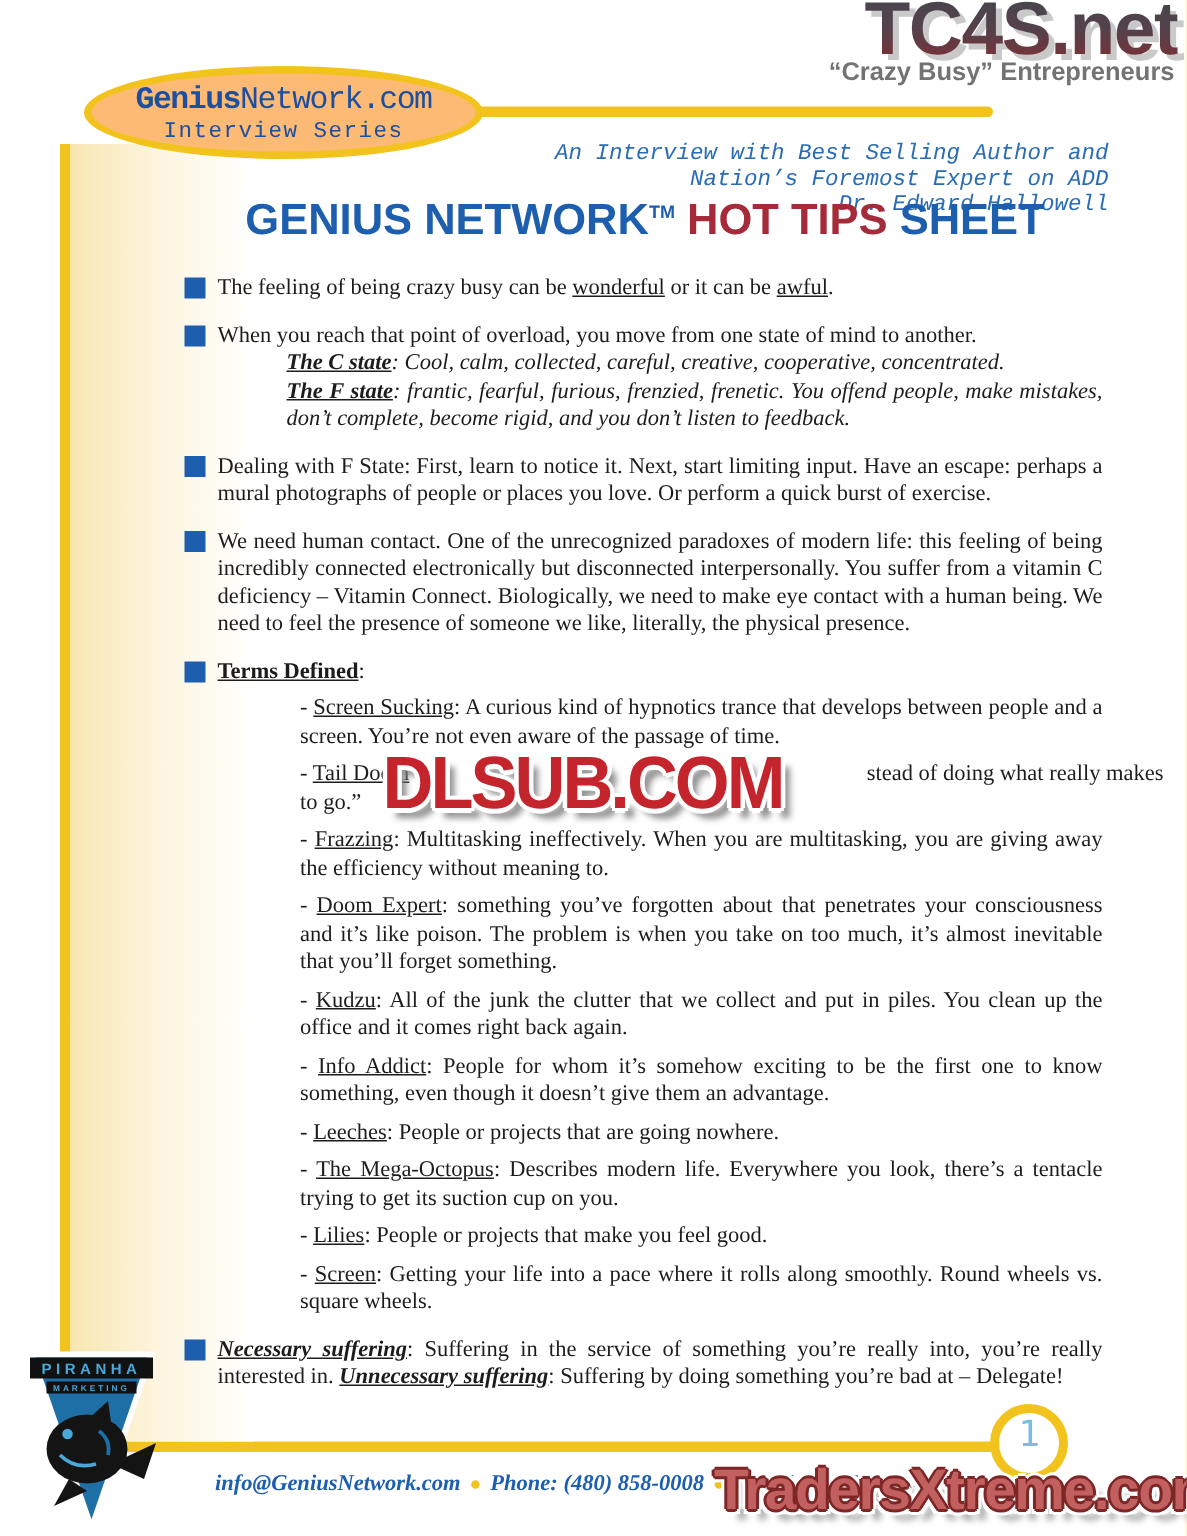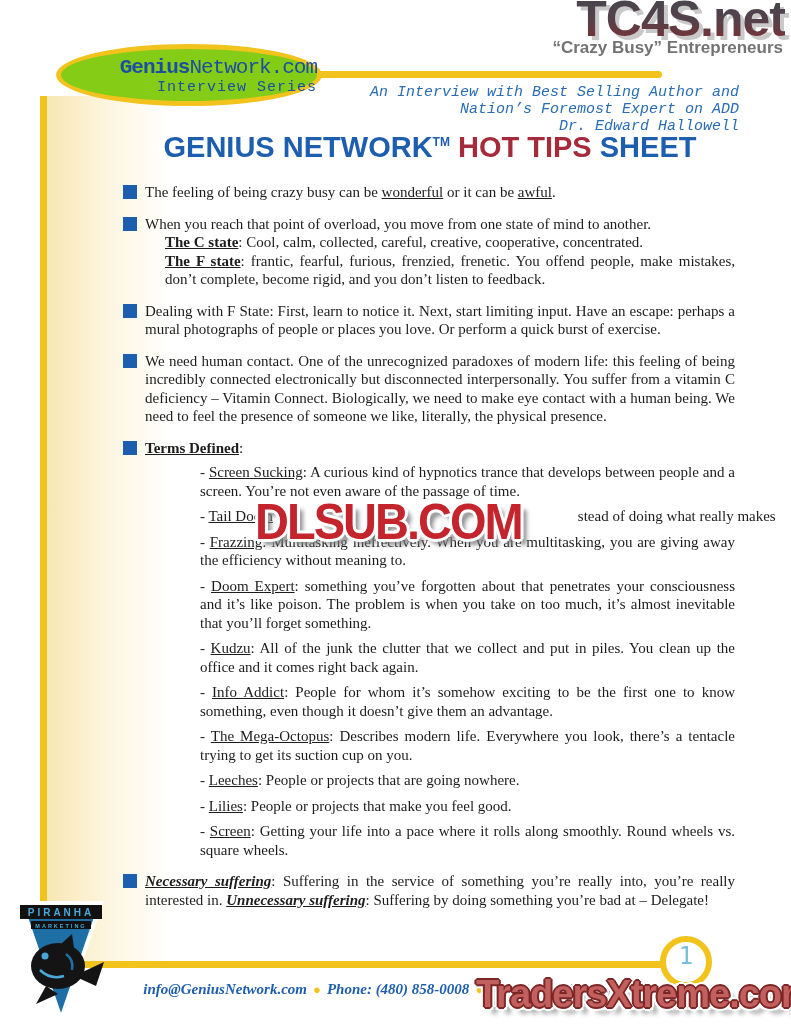--- a/index.html
+++ b/index.html
@@ -12,30 +12,30 @@
   .tc4s { font:bold 50px "Liberation Sans", sans-serif; letter-spacing:-1px; }
   .tc4s-shadow { position:absolute; left:4px; top:4px; color:#c9c9c9; }
   .tc4s-main { position:relative;
     background:linear-gradient(180deg,#46464e 12%,#55414a 52%,#7b3136 88%);
     -webkit-background-clip:text; background-clip:text; color:transparent; }
   .tagline { position:absolute; top:38px; right:8px; color:#737373;
              font:bold 17px "Liberation Sans", sans-serif; z-index:7; }
 
   
   .oval { position:absolute; left:56px; top:44px; width:266px; height:62px;
-          border:5px solid #f2c31d; border-radius:50%; background:#84cc16; z-index:5;
-          text-align:right; padding-top:7px; }
+          border:5px solid #f2c31d; border-radius:50%; background:#fdba74; z-index:5;
+          text-align:center; padding-top:7px; }
   .oval-l1 { font-family:"Liberation Mono", monospace; font-size:21px; color:#1b4fa0; letter-spacing:-1px; }
   .oval-l1 b { font-weight:bold; }
   .oval-l2 { font-family:"Liberation Mono", monospace; font-size:15px; color:#1b4fa0; letter-spacing:1px; }
   .topline { position:absolute; left:318px; top:71px; width:344px; height:7px;
              background:#f2c31d; border-radius:4px; z-index:4; }
 
   
-  .intro { position:absolute; top:84px; right:52px; text-align:right; z-index:3;
+  .intro { position:absolute; top:94px; right:52px; text-align:right; z-index:3;
            font:italic 15px "Liberation Mono", monospace; color:#2a6db5; line-height:17px; }
   .intro .b { font-weight:normal; }
 
   
   .main-title { position:absolute; top:131px; left:110px; width:640px; text-align:center;
                 font:bold 29px "Liberation Sans", sans-serif; color:#1e5eae; z-index:3; }
   .main-title sup { font-size:12px; vertical-align:super; }
   .main-title .red { color:#a52a3a; }
 
   
@@ -44,21 +44,21 @@
            border-bottom-left-radius:34px; z-index:0; }
   .panel-grad { position:absolute; left:0; top:0; bottom:0; width:122px;
            background:linear-gradient(90deg,#f8e7b3 0%,#fdf5de 48%,#ffffff 100%);
            border-bottom-left-radius:26px; }
 
   
   .content { position:absolute; left:123px; top:183px; width:612px; z-index:2;
              font-size:15px; line-height:18.5px; color:#1c1c1c; }
   .bullet { position:relative; padding-left:22px; text-align:justify; margin-bottom:13px; }
   .sq { position:absolute; left:0; top:2px; width:14px; height:14px; background:#1e5eae; }
-  .sub { margin-left:20px; text-align:justify; }
+  .sub { margin-left:46px; text-align:justify;font-style:italic; }
   .terms { margin-left:55px; margin-top:6px; }
   .term-item { margin-bottom:7px; text-align:justify; }
   .u { text-decoration:underline; }
   .bu { font-weight:bold; text-decoration:underline; }
   .bl { font-weight:normal; }
   .bi { font-weight:bold; font-style:italic;text-decoration:underline; }
 
   
   .tail { position:relative; text-align:left; }
   .tail-line { white-space:nowrap; }
@@ -144,29 +144,30 @@
 
     <div class="bullet">
       <span class="sq"></span>
       <span class="bu">Terms Defined</span><span>:</span>
       <div class="terms">
 
         <p class="term-item"><span>- </span><span class="u">Screen Sucking</span><span>: A curious kind of hypnotics trance that develops between people and a screen. You’re not even aware of the passage of time.</span></p>
 
         <div class="term-item tail">
           <div class="tail-line"><span>- </span><span class="u">Tail Doom</span><span class="gap g1"></span><span>stead of doing what really makes</span></div>
+          <div class="tail-line">to go.”</div>
           <div class="dlsub">DLSUB.COM</div>
         </div>
 
         <p class="term-item"><span>- </span><span class="u">Frazzing</span><span>: Multitasking ineffectively. When you are multitasking, you are giving away the efficiency without meaning to.</span></p>
         <p class="term-item"><span>- </span><span class="u">Doom Expert</span><span>: something you’ve forgotten about that penetrates your consciousness and it’s like poison. The problem is when you take on too much, it’s almost inevitable that you’ll forget something.</span></p>
         <p class="term-item"><span>- </span><span class="u">Kudzu</span><span>: All of the junk the clutter that we collect and put in piles. You clean up the office and it comes right back again.</span></p>
         <p class="term-item"><span>- </span><span class="u">Info Addict</span><span>: People for whom it’s somehow exciting to be the first one to know something, even though it doesn’t give them an advantage.</span></p>
+        <p class="term-item"><span>- </span><span class="u">Leeches</span><span>: People or projects that are going nowhere.</span></p>
         <p class="term-item"><span>- </span><span class="u">The Mega-Octopus</span><span>: Describes modern life. Everywhere you look, there’s a tentacle trying to get its suction cup on you.</span></p>
-        <p class="term-item"><span>- </span><span class="u">Leeches</span><span>: People or projects that are going nowhere.</span></p>
         <p class="term-item"><span>- </span><span class="u">Lilies</span><span>: People or projects that make you feel good.</span></p>
         <p class="term-item"><span>- </span><span class="u">Screen</span><span>: Getting your life into a pace where it rolls along smoothly. Round wheels vs. square wheels.</span></p>
       </div>
     </div>
 
     <div class="bullet">
       <span class="sq"></span>
       <span class="bi">Necessary suffering</span><span>: Suffering in the service of something you’re really into, you’re really interested in. </span><span class="bi">Unnecessary suffering</span><span>: Suffering by doing something you’re bad at – Delegate!</span>
     </div>
   </div>

